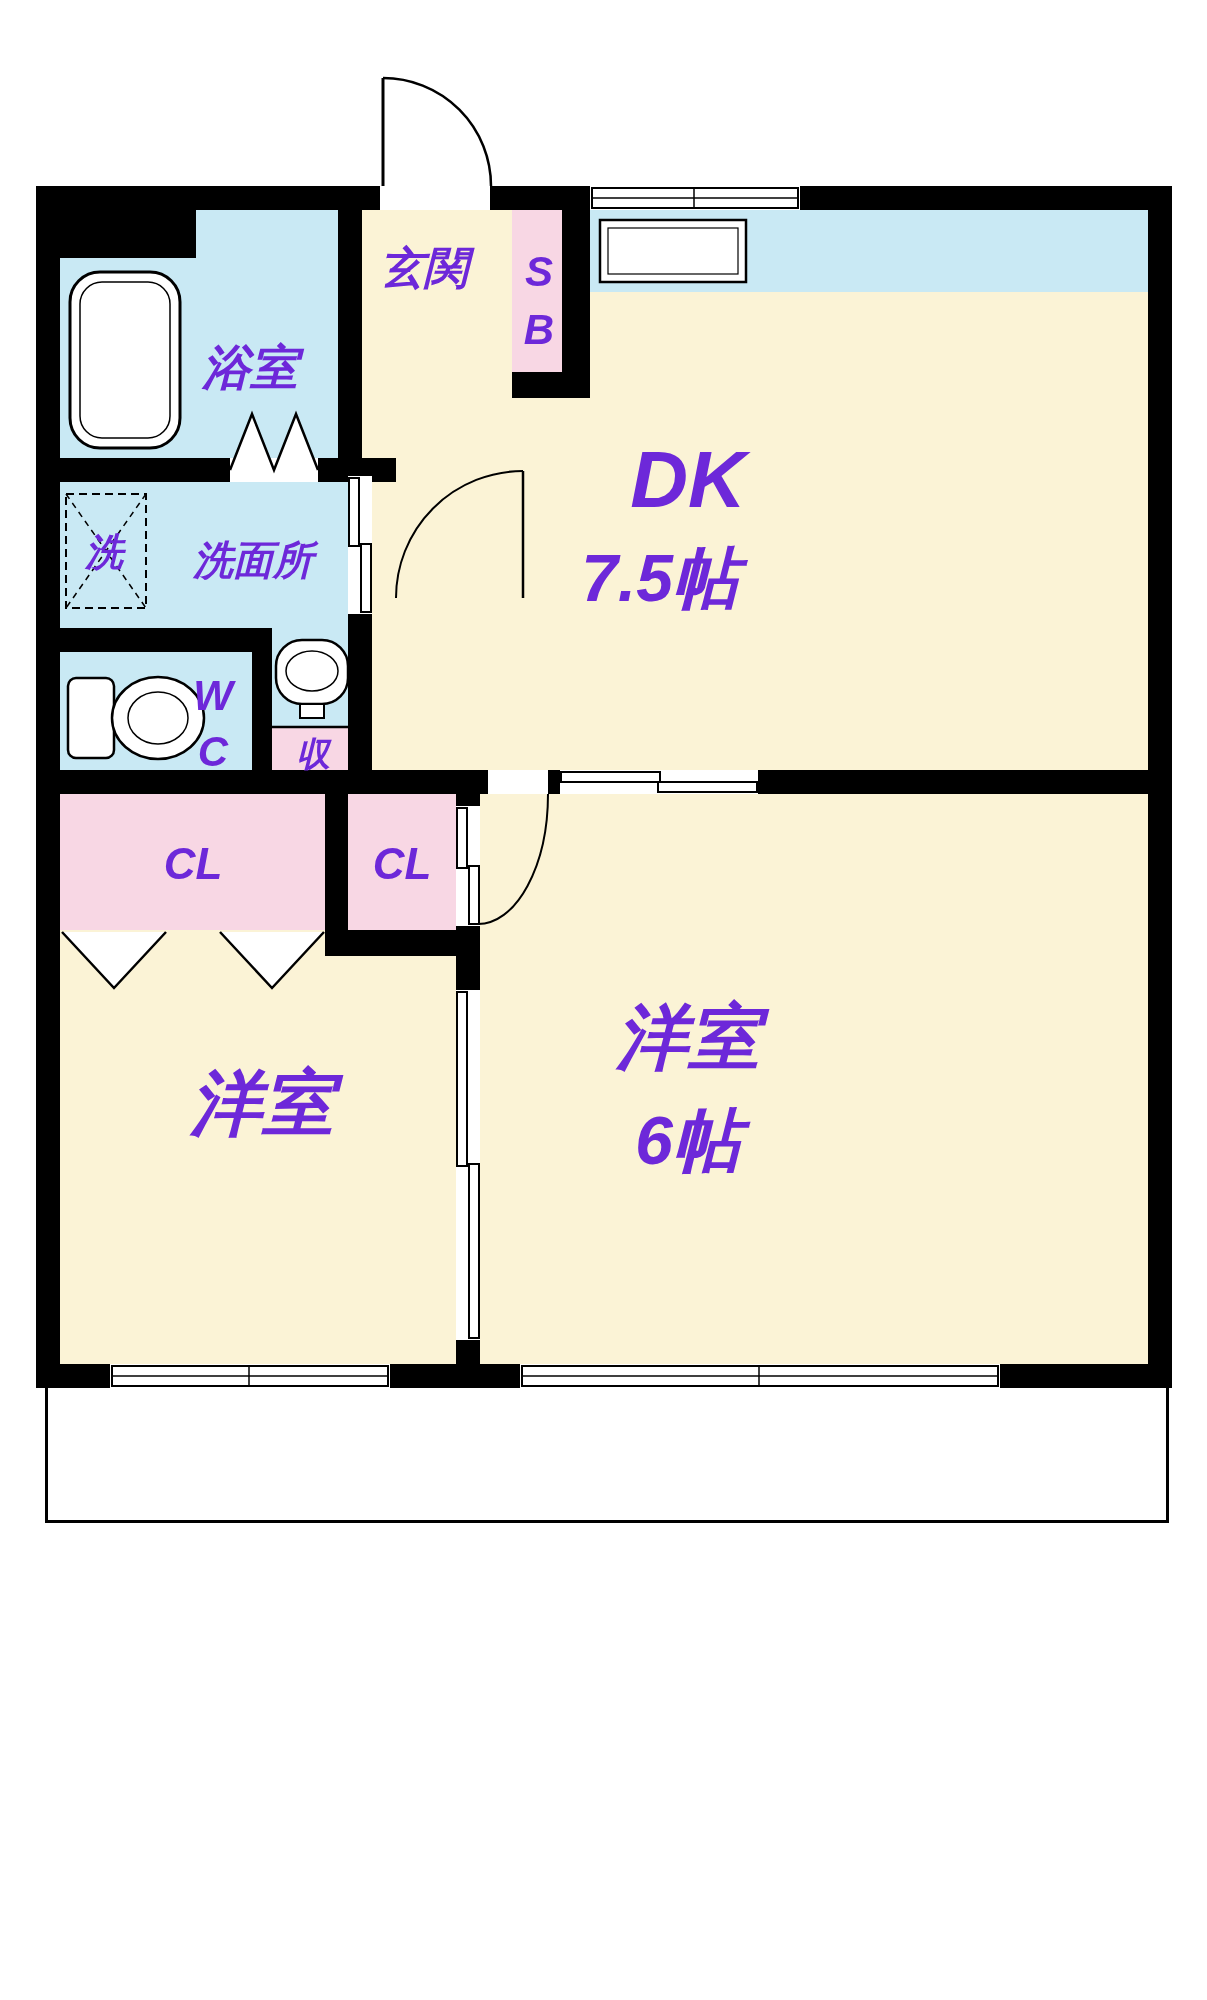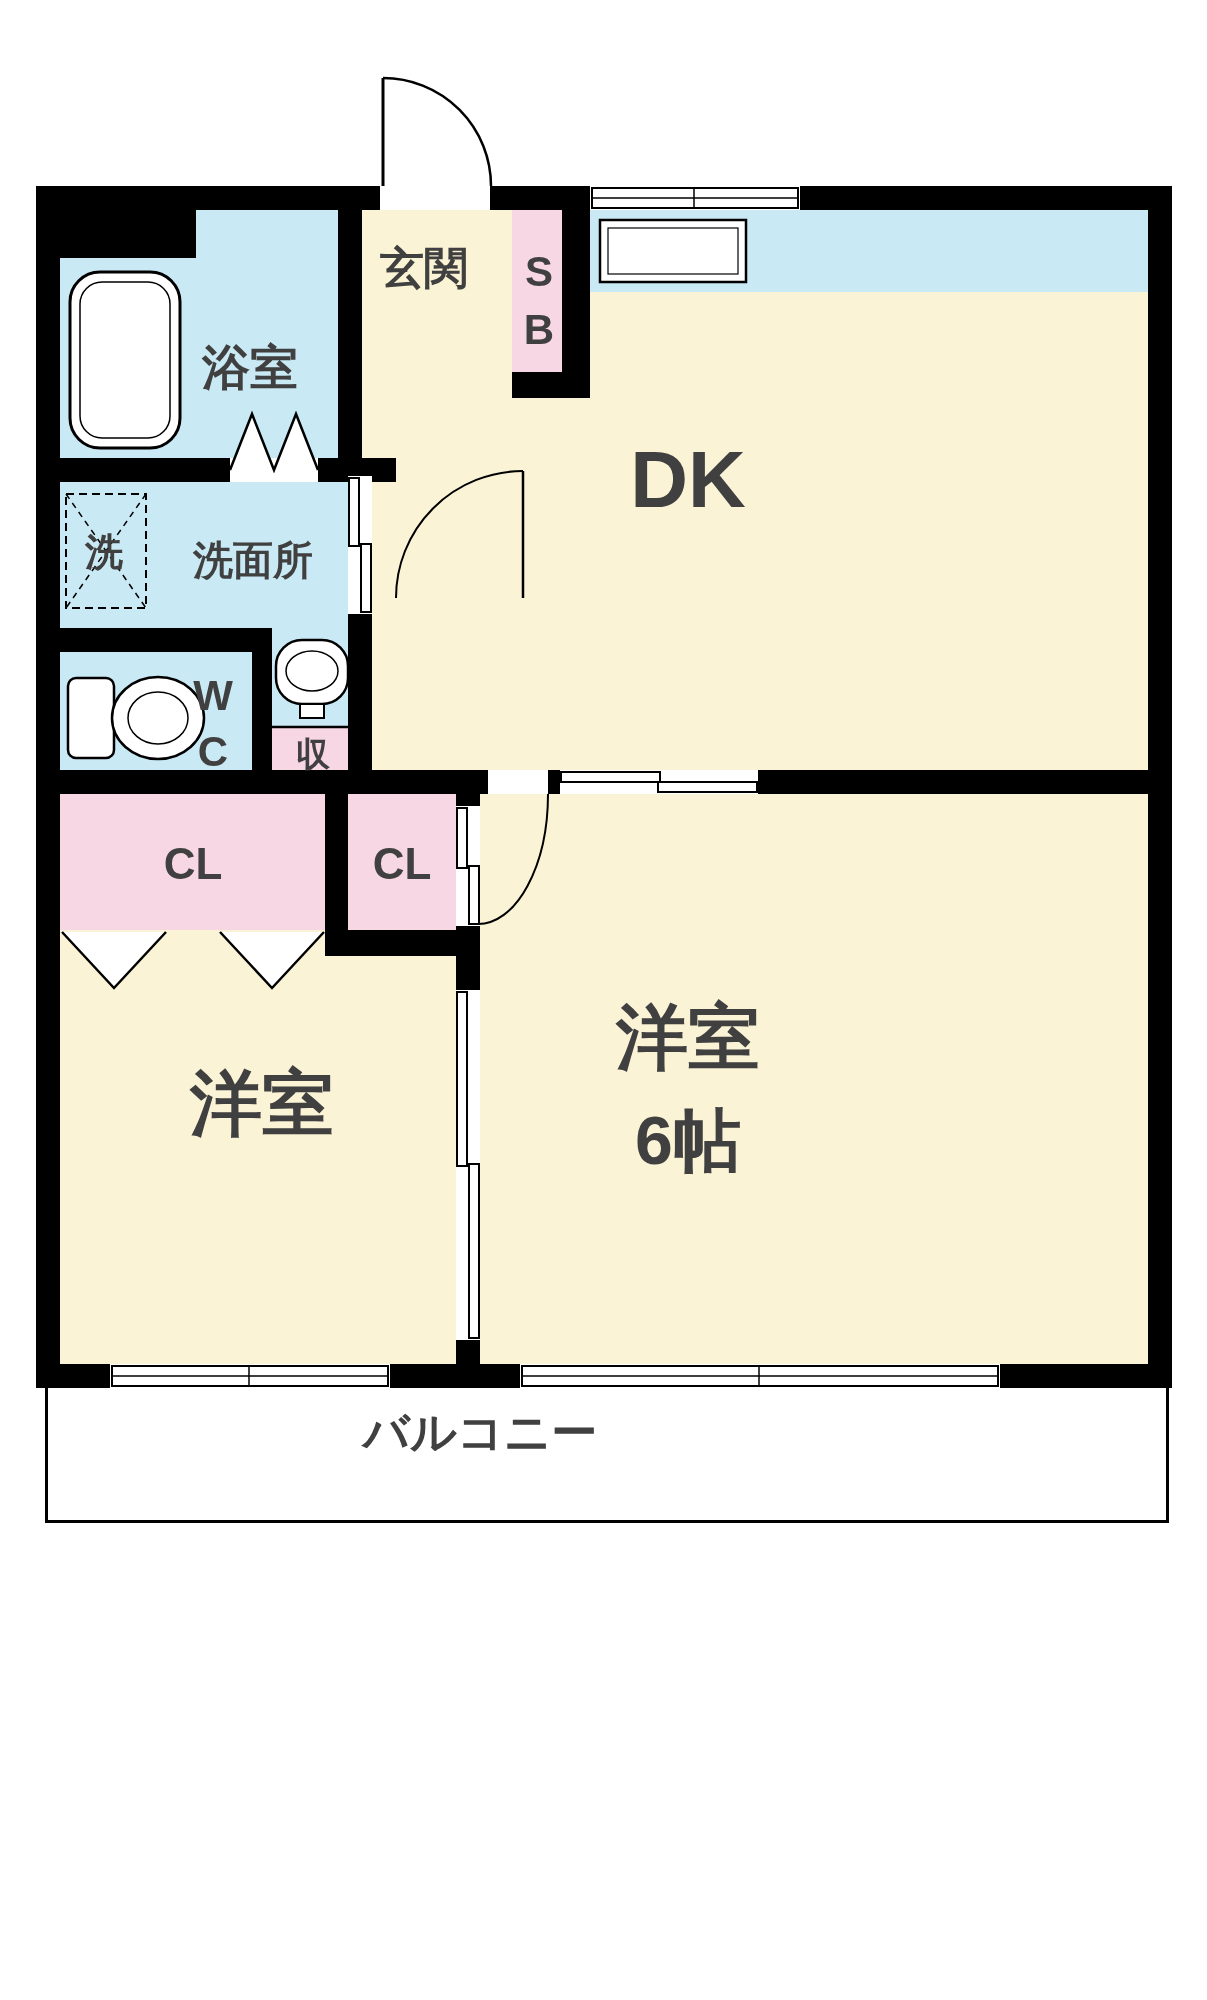--- a/index.html
+++ b/index.html
@@ -3,21 +3,21 @@
 <meta charset="utf-8">
 <style>
   html,body{margin:0;padding:0;background:#fff;}
   #plan{position:relative;width:1207px;height:2000px;background:#fff;margin:0 auto;overflow:hidden;
         font-family:"Liberation Sans",sans-serif;}
   .room{position:absolute;z-index:1;}
   .wall{position:absolute;background:#000;z-index:2;}
   .open{position:absolute;background:#fff;z-index:3;}
   #fixtures{position:absolute;left:0;top:0;z-index:4;}
   .label{position:absolute;z-index:5;transform:translate(-50%,-50%);
-         font-weight:bold;color:#404040;white-space:nowrap;text-align:center;line-height:1;}
+         font-weight:bold;color:#6d28d9;white-space:nowrap;text-align:center;line-height:1;font-style:italic;}
   .c-cream{background:#fbf3d6;}
   .c-wet{background:#c9e9f4;}
   .c-pink{background:#f8d7e4;}
   #balcony{position:absolute;z-index:1;background:#fff;
            border-left:3px solid #000;border-right:3px solid #000;border-bottom:3px solid #000;}
 </style>
 </head>
 <body>
 
 <div id="plan">
@@ -164,20 +164,20 @@
   <div class="label" style="left:424px;top:268px;font-size:44px;">玄関</div>
   <div class="label" style="left:539px;top:272px;font-size:42px;">S</div>
   <div class="label" style="left:539px;top:330px;font-size:42px;">B</div>
   <div class="label" style="left:250px;top:368px;font-size:48px;">浴室</div>
   <div class="label" style="left:104px;top:552px;font-size:38px;">洗</div>
   <div class="label" style="left:253px;top:560px;font-size:40px;">洗面所</div>
   <div class="label" style="left:213px;top:696px;font-size:42px;">W</div>
   <div class="label" style="left:213px;top:752px;font-size:42px;">C</div>
   <div class="label" style="left:313px;top:754px;font-size:34px;">収</div>
   <div class="label" style="left:688px;top:480px;font-size:80px;">DK</div>
+  <div class="label" style="left:660px;top:578px;font-size:66px;">7.5帖</div>
   <div class="label" style="left:193px;top:864px;font-size:44px;">CL</div>
   <div class="label" style="left:402px;top:864px;font-size:44px;">CL</div>
   <div class="label" style="left:262px;top:1103px;font-size:72px;">洋室</div>
   <div class="label" style="left:688px;top:1037px;font-size:72px;">洋室</div>
   <div class="label" style="left:688px;top:1140px;font-size:68px;">6帖</div>
-  <div class="label" style="left:480px;top:1432px;font-size:46px;">バルコニー</div>
 
 </div>
 
 </body></html>

